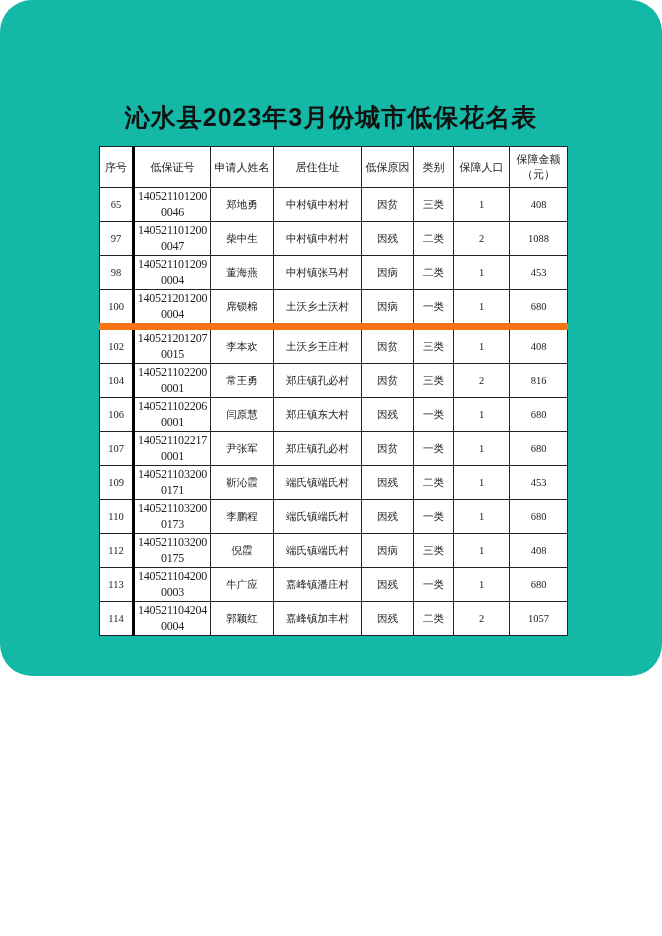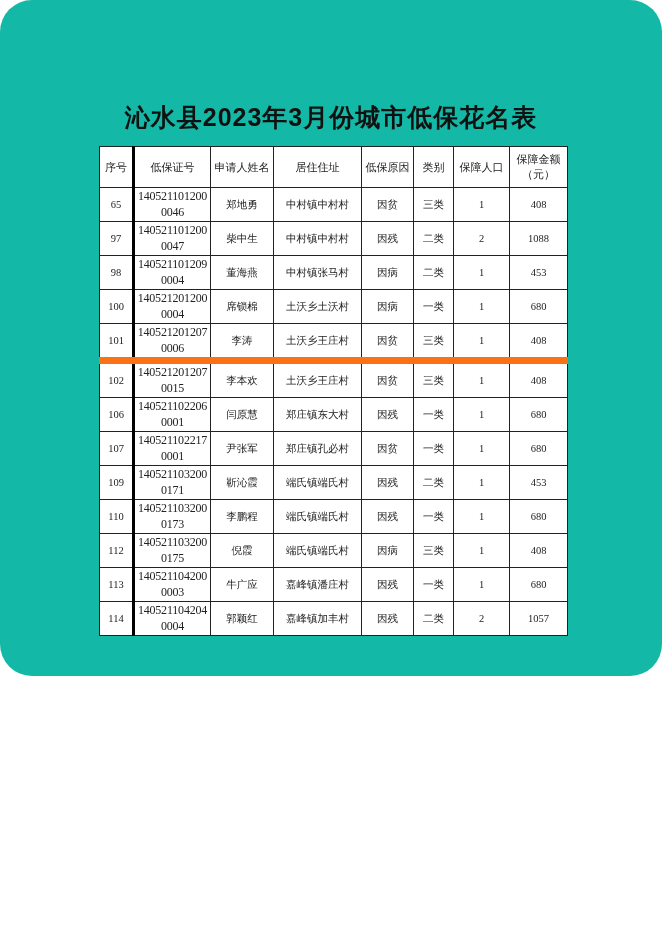--- a/index.html
+++ b/index.html
@@ -149,41 +149,41 @@
         <tr>
           <td class="col0">100</td>
           <td class="col1">1405212012000004</td>
           <td class="col2">席锁棉</td>
           <td class="col3">土沃乡土沃村</td>
           <td class="col4">因病</td>
           <td class="col5">一类</td>
           <td class="col6">1</td>
           <td class="col7">680</td>
         </tr>
-        <tr>
-          <td class="col0">101</td>
-          <td class="col1">1405212012070006</td>
-          <td class="col2">李涛</td>
-          <td class="col3">土沃乡王庄村</td>
-          <td class="col4">因贫</td>
-          <td class="col5">三类</td>
-          <td class="col6">1</td>
-          <td class="col7">408</td>
-        </tr>
         <tr class="thick-top">
           <td class="col0">102</td>
           <td class="col1">1405212012070015</td>
           <td class="col2">李本欢</td>
           <td class="col3">土沃乡王庄村</td>
           <td class="col4">因贫</td>
           <td class="col5">三类</td>
           <td class="col6">1</td>
           <td class="col7">408</td>
         </tr>
         <tr>
+          <td class="col0">104</td>
+          <td class="col1">1405211022000001</td>
+          <td class="col2">常王勇</td>
+          <td class="col3">郑庄镇孔必村</td>
+          <td class="col4">因贫</td>
+          <td class="col5">三类</td>
+          <td class="col6">2</td>
+          <td class="col7">816</td>
+        </tr>
+        <tr>
           <td class="col0">106</td>
           <td class="col1">1405211022060001</td>
           <td class="col2">闫原慧</td>
           <td class="col3">郑庄镇东大村</td>
           <td class="col4">因残</td>
           <td class="col5">一类</td>
           <td class="col6">1</td>
           <td class="col7">680</td>
         </tr>
         <tr>

